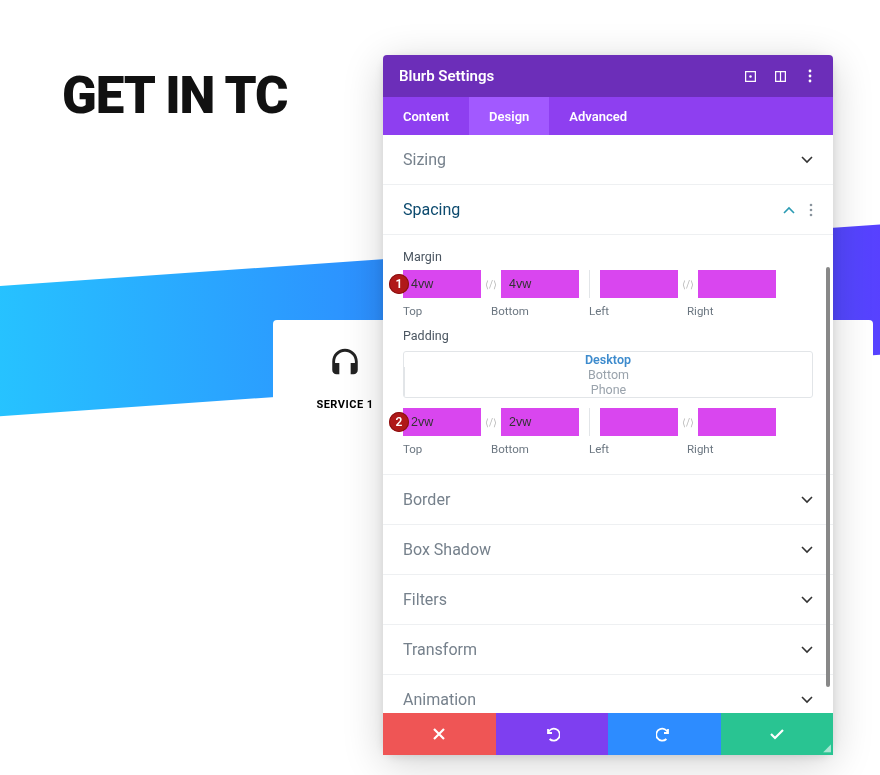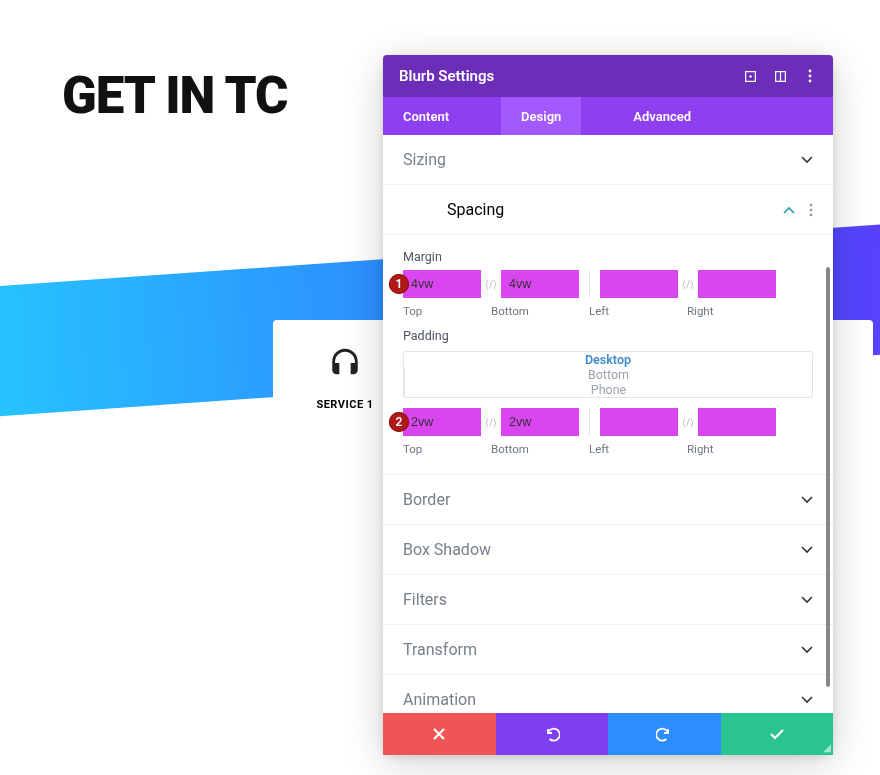--- a/index.html
+++ b/index.html
@@ -36,31 +36,31 @@
     box-shadow: 0 8px 40px rgba(0,0,0,.18), 0 2px 8px rgba(0,0,0,.1);
     display:flex; flex-direction:column;
   }
   .panel-hdr {
     background: #6c2eb9; color:#fff; height:42px; display:flex; align-items:center;
     padding:0 16px; border-radius:4px 4px 0 0; justify-content:space-between;
   }
   .panel-title { font-size:15px; font-weight:600; }
   .hdr-icons { display:flex; gap:16px; align-items:center; }
   .hdr-icons span { width:14px; height:14px; display:inline-flex; align-items:center; justify-content:center; cursor:pointer; }
-  .tabs { background:#8e3ff0; display:flex; height:38px;gap:32px; }
+  .tabs { background:#8e3ff0; display:flex; height:38px; }
   .tab { color:#fff; font-size:13px; font-weight:600; padding:0 20px; display:flex; align-items:center; cursor:pointer; }
   .tab.active { background:#a259ff; }
   .scroll { flex:1; overflow-y:auto; position:relative; }
   .scrollbar-thumb { position:absolute; right:3px; top:132px; width:4px; height:420px; background:#888; border-radius:2px;}
   .section-row {
     height:50px; display:flex; align-items:center; justify-content:space-between;
     padding:0 20px; border-bottom:1px solid #eef0f2; cursor:pointer;
   }
   .section-row .lbl { font-size:16px; color:#76818c; }
-  .section-row.open .lbl { color:#000000;margin-left:44px; }
+  .section-row.open .lbl { color:#0c4a6e; }
   .chev { font-size:12px; color:#333; }
   .section-row.open .chev { color:#2b9bb3; }
   .dots3 { color:#888; font-size:14px; margin-left:10px; cursor:pointer;}
   .right-group{display:flex;align-items:center;gap:4px;}
   .section-body { padding:4px 20px 18px 20px; border-bottom:1px solid #eef0f2; }
   .small-lbl { font-size:12.5px; color:#4a5560; margin:10px 0 6px 0; }
   .sprow { display:flex; align-items:center; gap:0; position:relative; }
   .spinput {
     width:78px; height:28px; border:none; background:#d946ef; font-size:12.5px;
     padding:0 8px; color:#333;

